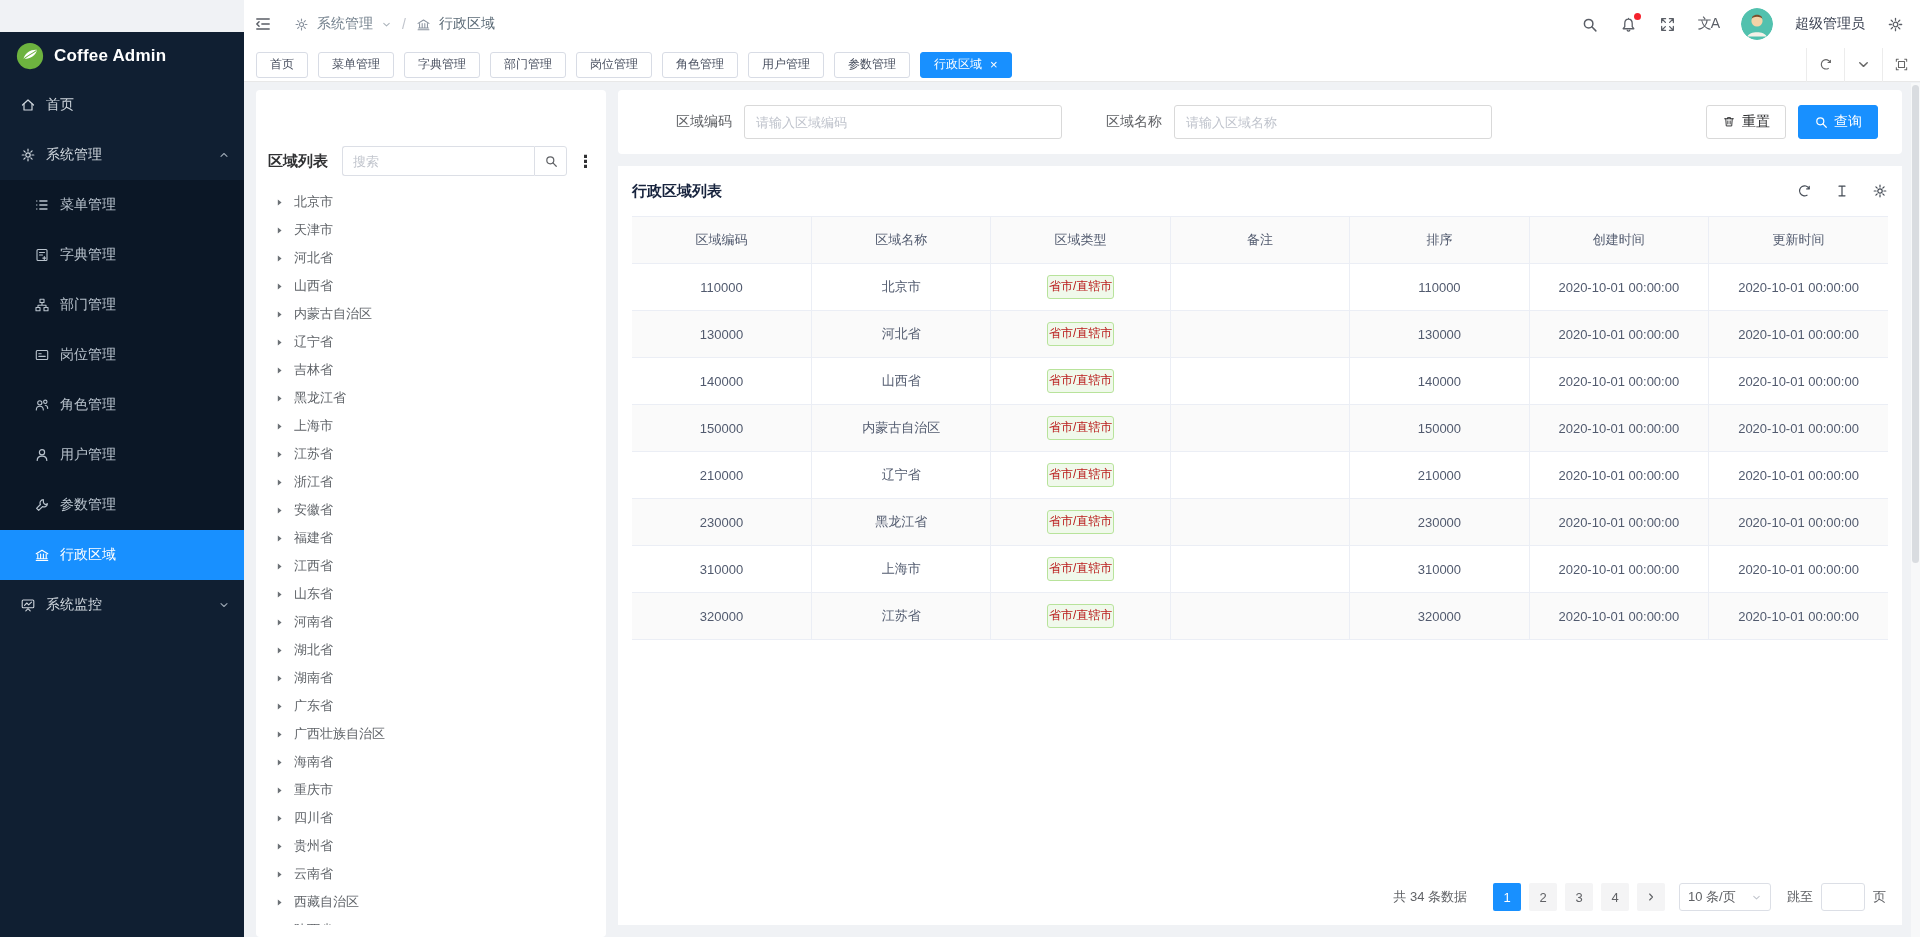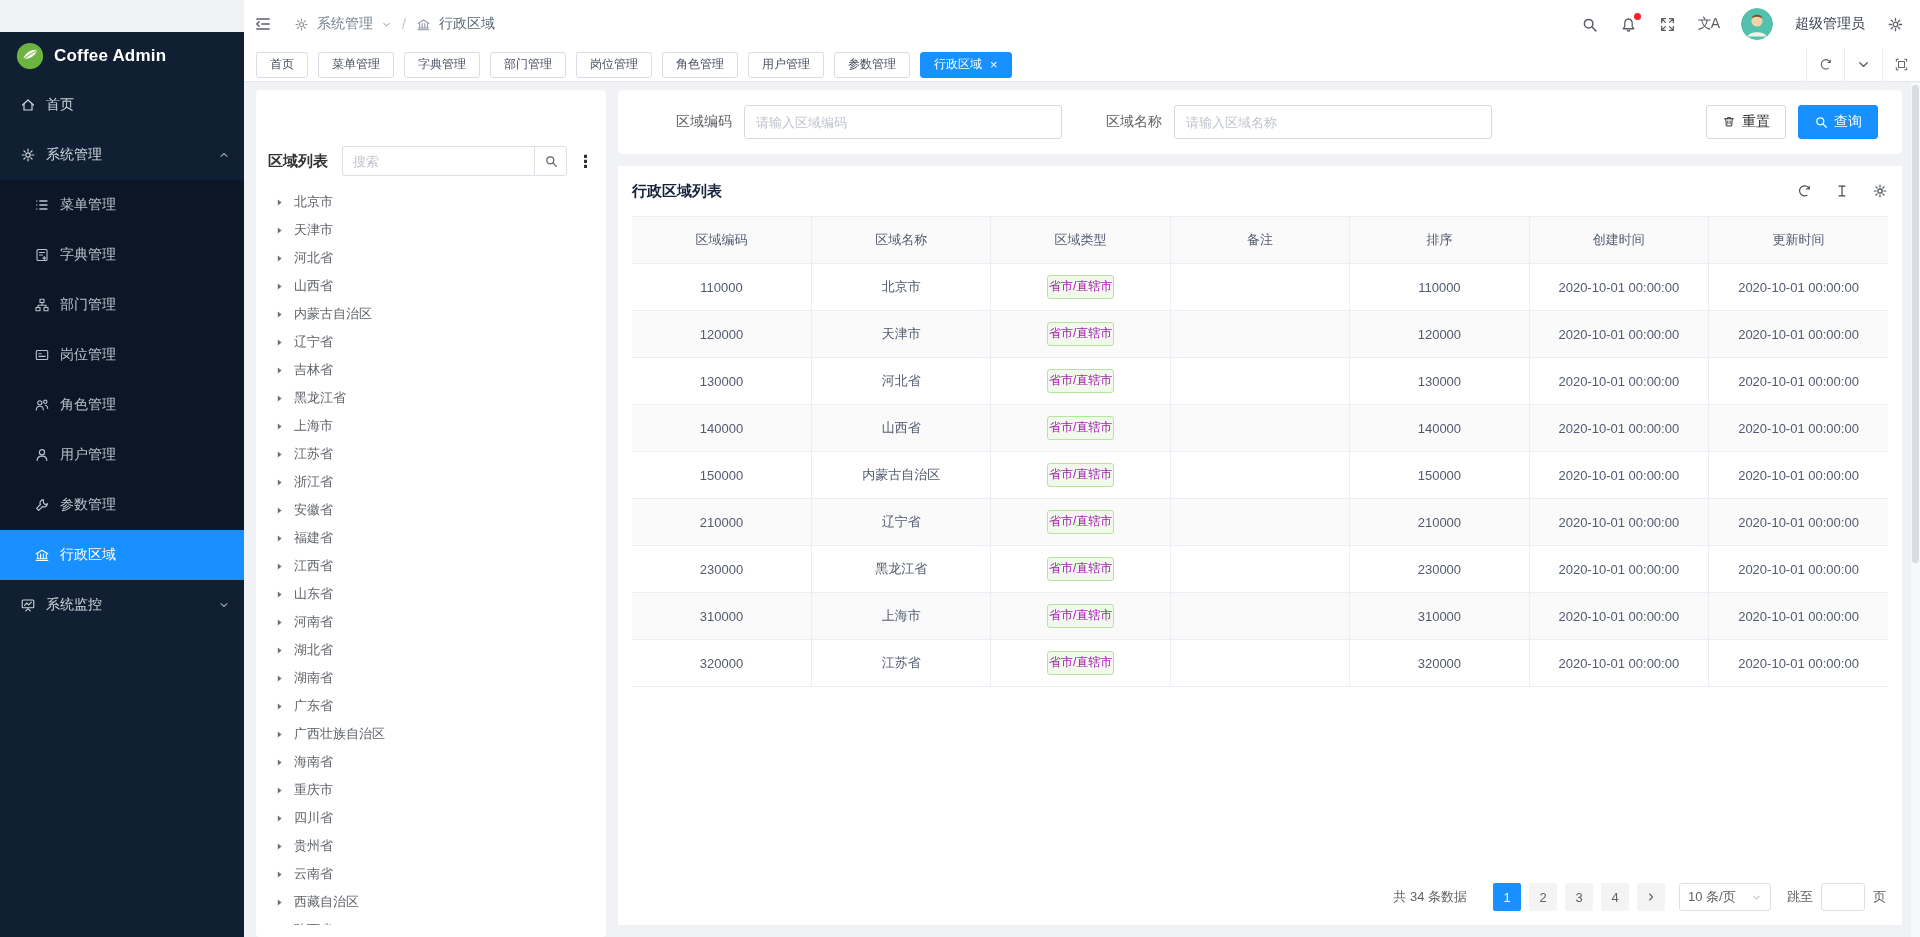--- a/index.html
+++ b/index.html
@@ -81,21 +81,21 @@
   .card-head { height:50px; display:flex; align-items:center; flex-shrink:0; }
   .card-title { font-size:15px; font-weight:bold; color:#17233d; }
   .card-tools { margin-left:auto; display:flex; gap:22px; color:#434a54; }
   .card-tools svg { width:16px; height:16px; cursor:pointer; }
 
   table.grid { width:100%; border-collapse:collapse; table-layout:fixed; font-size:13px; color:#515a6e; flex-shrink:0; }
   .grid th { height:47px; background:#fafafa; font-weight:500; color:#515a6e; border-top:1px solid #ebeef5; border-bottom:1px solid #ebeef5; border-right:1px solid #ebeef5; text-align:center; }
   .grid td { height:47px; text-align:center; border-bottom:1px solid #ebeef5; border-right:1px solid #ebeef5; overflow:hidden; white-space:nowrap; }
   .grid th:last-child, .grid td:last-child { border-right:none; }
   .grid tbody tr:nth-child(even) td { background:#fafafa; }
-  .badge { display:inline-block; padding:3px 1px; font-size:12px; line-height:1.3; color:#a21caf; background:#f0f9eb; border:1px solid #b8e39b; border-radius:3px; }
+  .badge { display:inline-block; padding:3px 1px; font-size:12px; line-height:1.3; color:#b91c1c; background:#f0f9eb; border:1px solid #b8e39b; border-radius:3px; }
 
   .table-footer { margin-top:auto; display:flex; align-items:center; justify-content:flex-end; gap:8px; padding:14px 2px 14px 0; font-size:13px; color:#606266; flex-shrink:0; }
   .total-text { margin-right:18px; }
   .page-btn { min-width:28px; height:28px; padding:0 6px; border:none; border-radius:2px; background:#f4f4f5; color:#606266; font-size:13px; display:flex; align-items:center; justify-content:center; cursor:pointer; font-family:inherit; }
   .page-btn.active { background:#1890ff; color:#fff; }
   .chev-r { width:12px; height:12px; transform:rotate(-90deg); }
   .page-size { width:92px; height:28px; margin-left:6px; border:1px solid #dcdfe6; border-radius:3px; display:flex; align-items:center; justify-content:space-between; padding:0 8px; cursor:pointer; background:#fff; }
   .page-size svg { width:11px; height:11px; color:#c0c4cc; }
   .jump-label { margin-left:8px; }
   .jump-input { width:44px; height:28px; border:1px solid #dcdfe6; border-radius:3px; outline:none; padding:0 6px; font-family:inherit; }
@@ -659,29 +659,20 @@
                   <th>更新时间</th>
                 </tr>
               </thead>
             <tbody id="tbody">
                 <tr>
                   <td>110000</td>
                   <td>北京市</td>
                   <td><span class="badge">省市/直辖市</span></td>
                   <td></td>
                   <td>110000</td>
-                  <td>2020-10-01 00:00:00</td>
-                  <td>2020-10-01 00:00:00</td>
-                </tr>
-                <tr>
-                  <td>120000</td>
-                  <td>天津市</td>
-                  <td><span class="badge">省市/直辖市</span></td>
-                  <td></td>
-                  <td>120000</td>
                   <td>2020-10-01 00:00:00</td>
                   <td>2020-10-01 00:00:00</td>
                 </tr>
                 <tr>
                   <td>130000</td>
                   <td>河北省</td>
                   <td><span class="badge">省市/直辖市</span></td>
                   <td></td>
                   <td>130000</td>
                   <td>2020-10-01 00:00:00</td>

